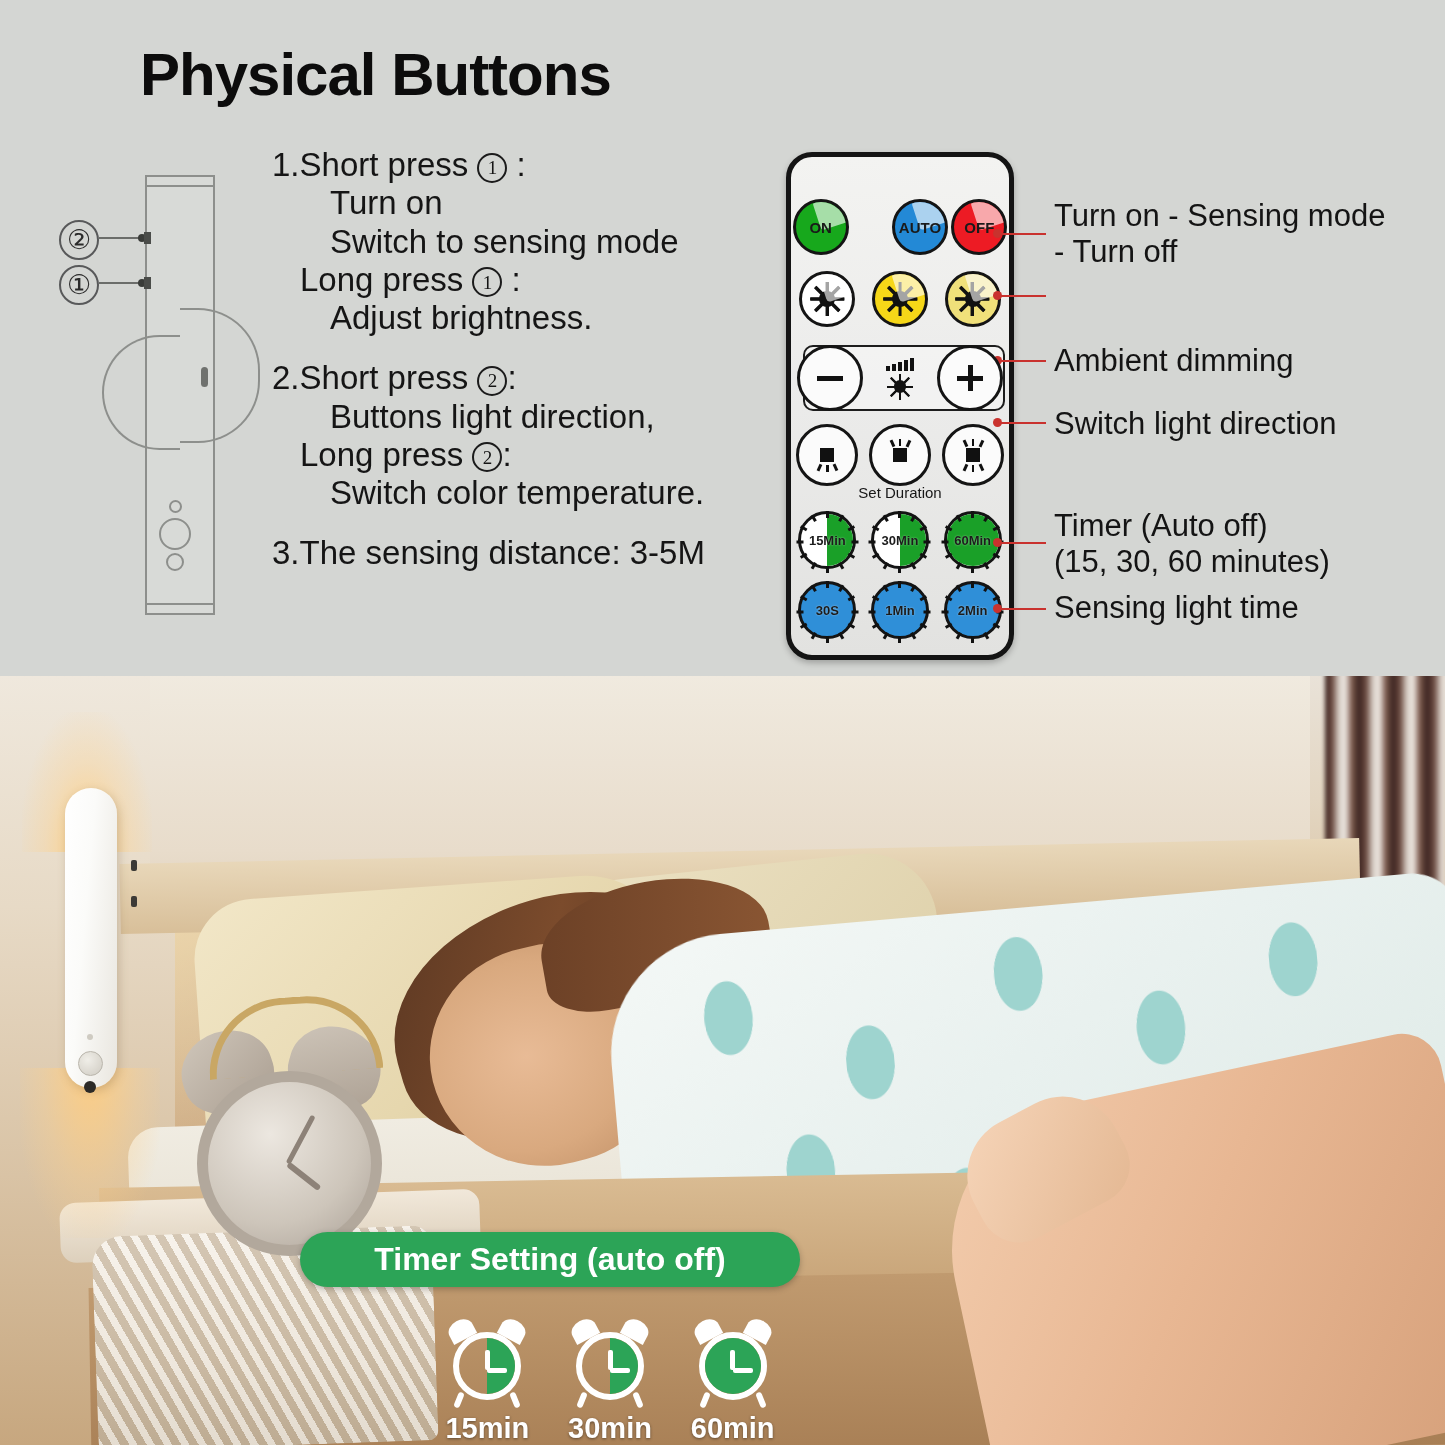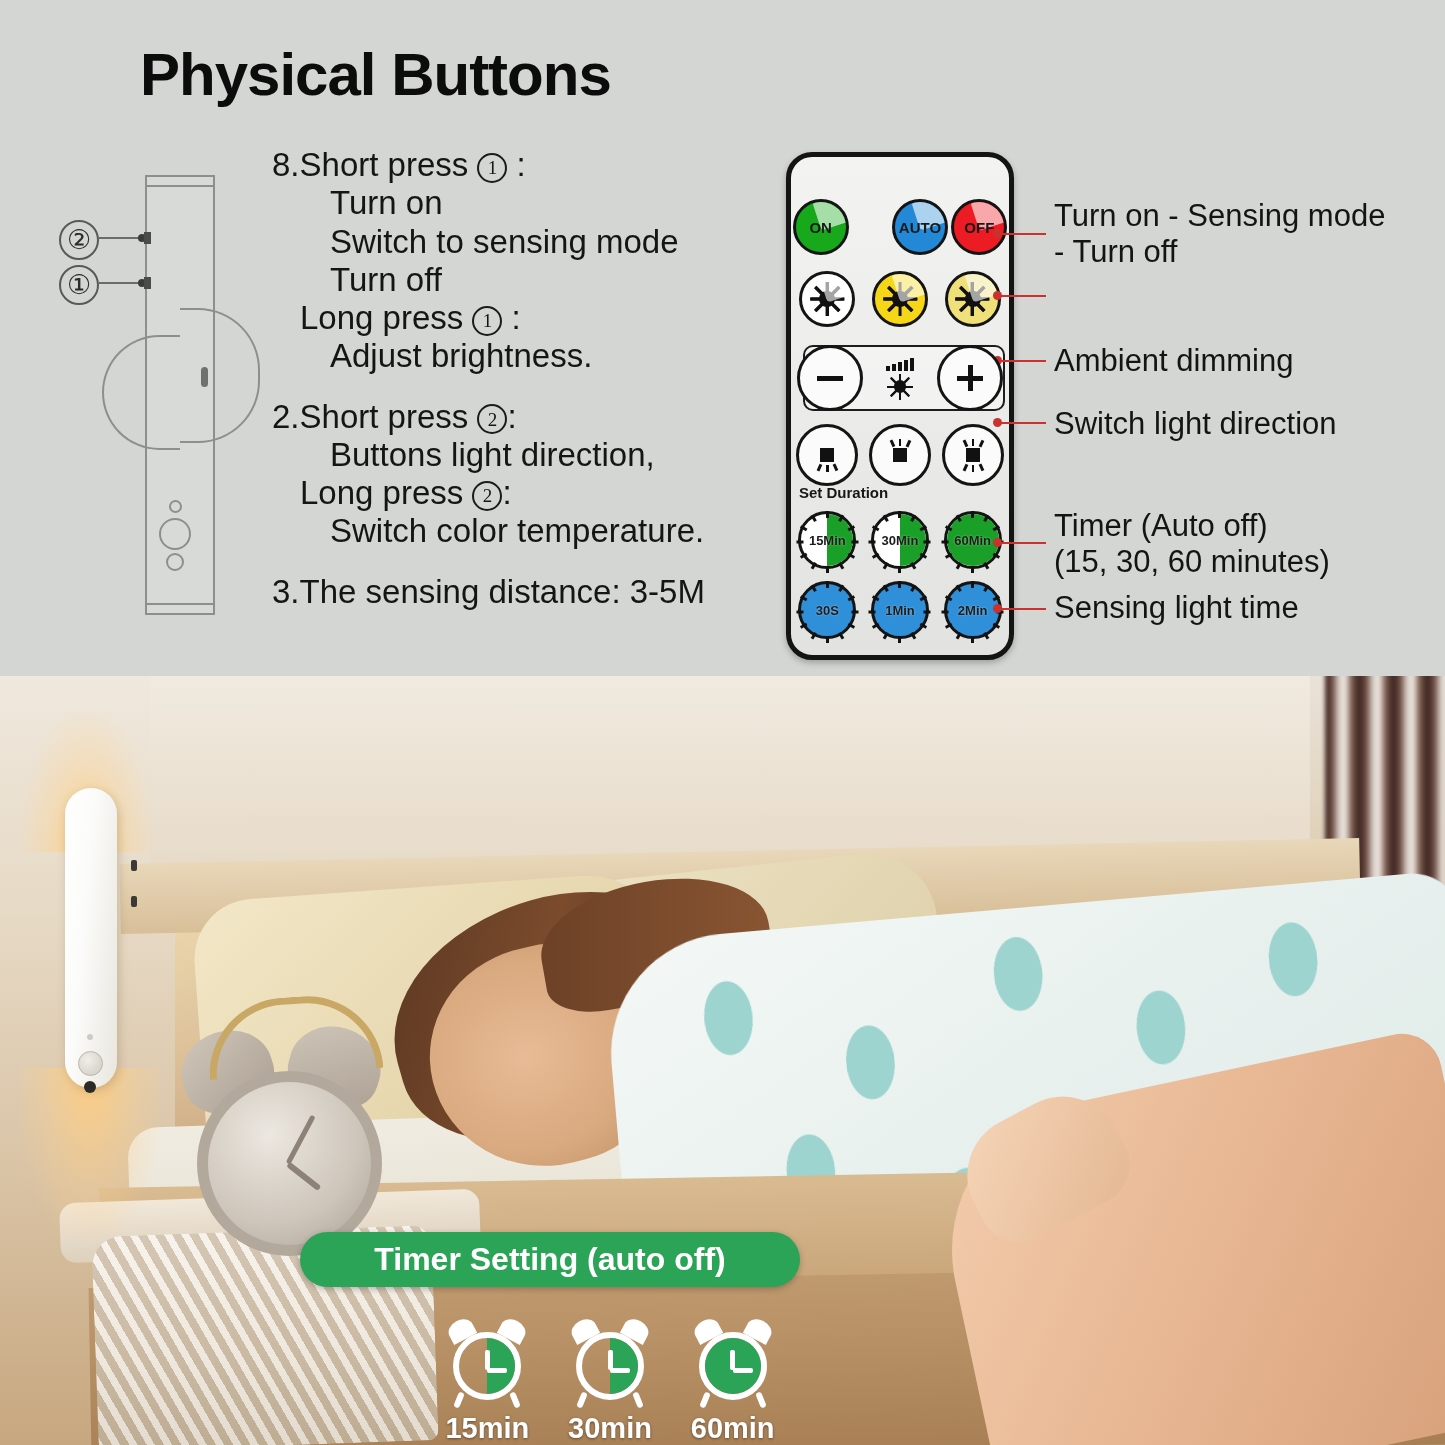--- a/index.html
+++ b/index.html
@@ -115,22 +115,22 @@
 
   
   .dirbtn{
     width:56px;height:56px;border-radius:50%;border:3px solid #141414;background:#fbfbfb;
     display:flex;align-items:center;justify-content:center;position:relative;
   }
   .dir-core{width:14px;height:14px;background:#111;}
   .dray{position:absolute;background:#111;}
 
   #set-duration{
-    position:absolute;left:8px;top:327px;width:100%;text-align:left;
-    font-size:15px;color:#171717;font-weight:700;
+    position:absolute;left:0;top:327px;width:100%;text-align:center;
+    font-size:15px;color:#171717;font-weight:400;
   }
 
   .timer-btn{
     width:58px;height:58px;border-radius:50%;border:3px solid #141414;box-sizing:border-box;
     display:flex;align-items:center;justify-content:center;position:relative;
     font-size:13px;font-weight:bold;color:#1b1b1b;overflow:visible;background:#fff;
   }
   .timer-btn .fill{position:absolute;inset:0;border-radius:50%;overflow:hidden;}
   .timer-btn .fill span{position:absolute;top:0;bottom:0;background:#1aa028;}
   .timer-btn.blue{background:#2f8fd8;}
@@ -288,26 +288,25 @@
       <div class="callout-dot" id="dot-2"></div>
       <div class="callout-dot" id="dot-1"></div>
       <div class="port-rect" id="port-2"></div>
       <div class="port-rect" id="port-1"></div>
     </div>
 
     <div id="instructions">
 
       <div class="instr-block">
         <div class="instr-line">
-          <span>8.Short press</span>
+          <span>1.Short press</span>
           <span class="circ">1</span><span> :</span>
         </div>
         <div class="instr-line indent1">Turn on</div>
         <div class="instr-line indent1">Switch to sensing mode</div>
-        <div class="instr-line indent1">Turn off</div>
         <div class="instr-line indent-half">
           <span>Long press</span>
           <span class="circ">1</span><span> :</span>
         </div>
         <div class="instr-line indent1">Adjust brightness.</div>
       </div>
 
       <div class="instr-block">
         <div class="instr-line">
           <span>2.Short press</span>

